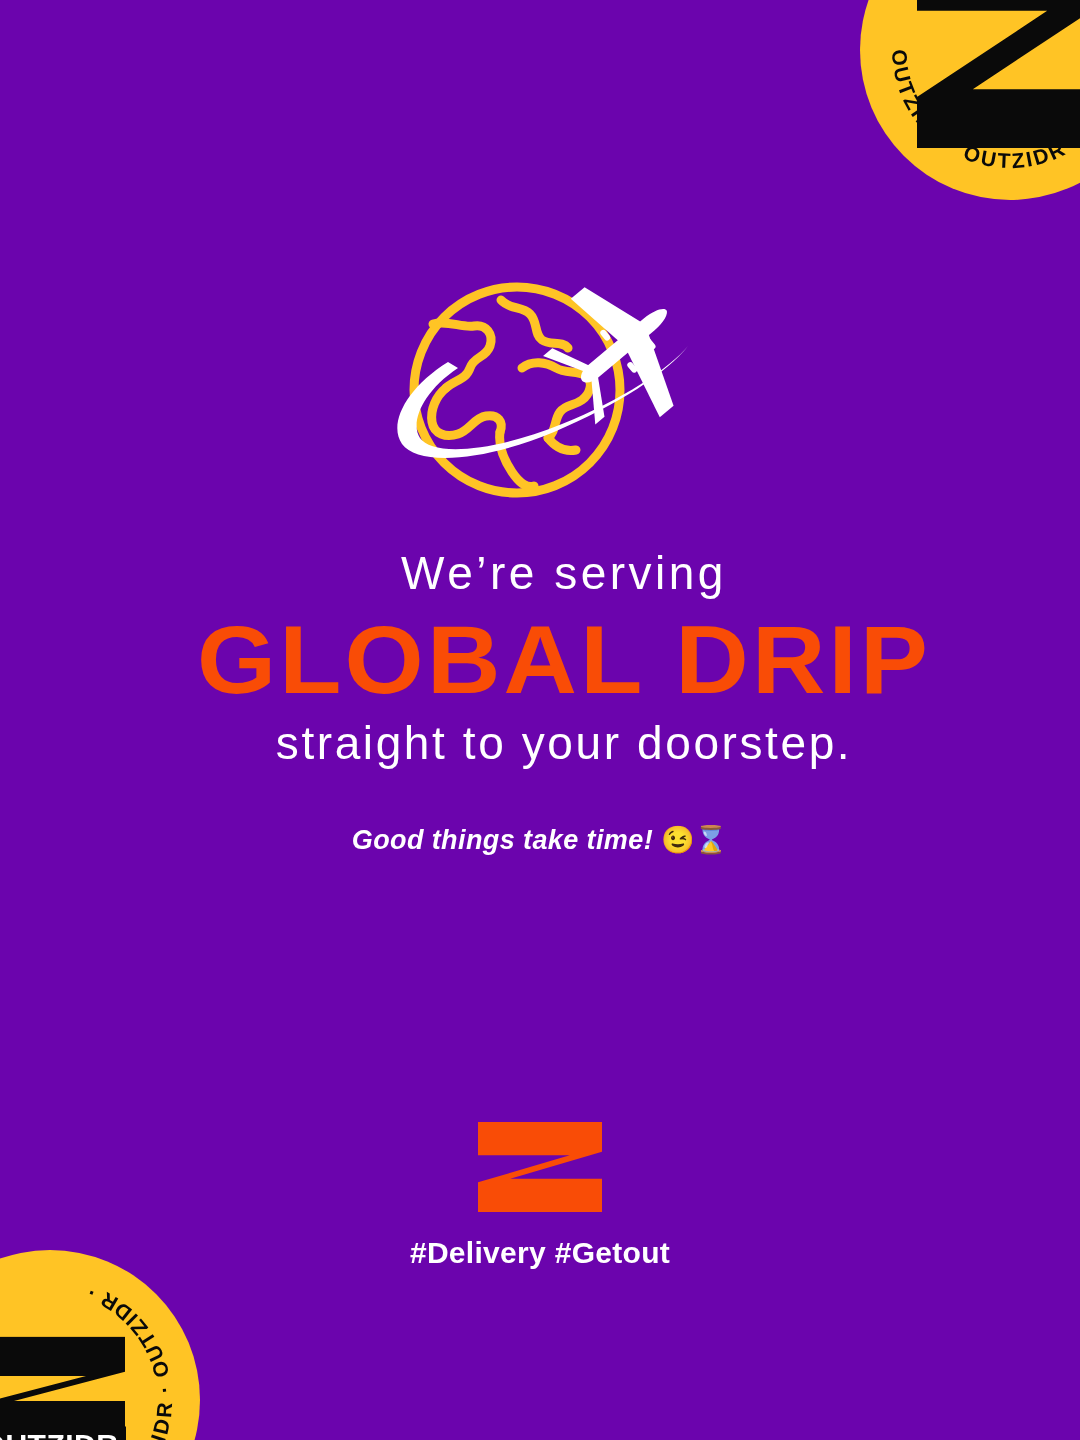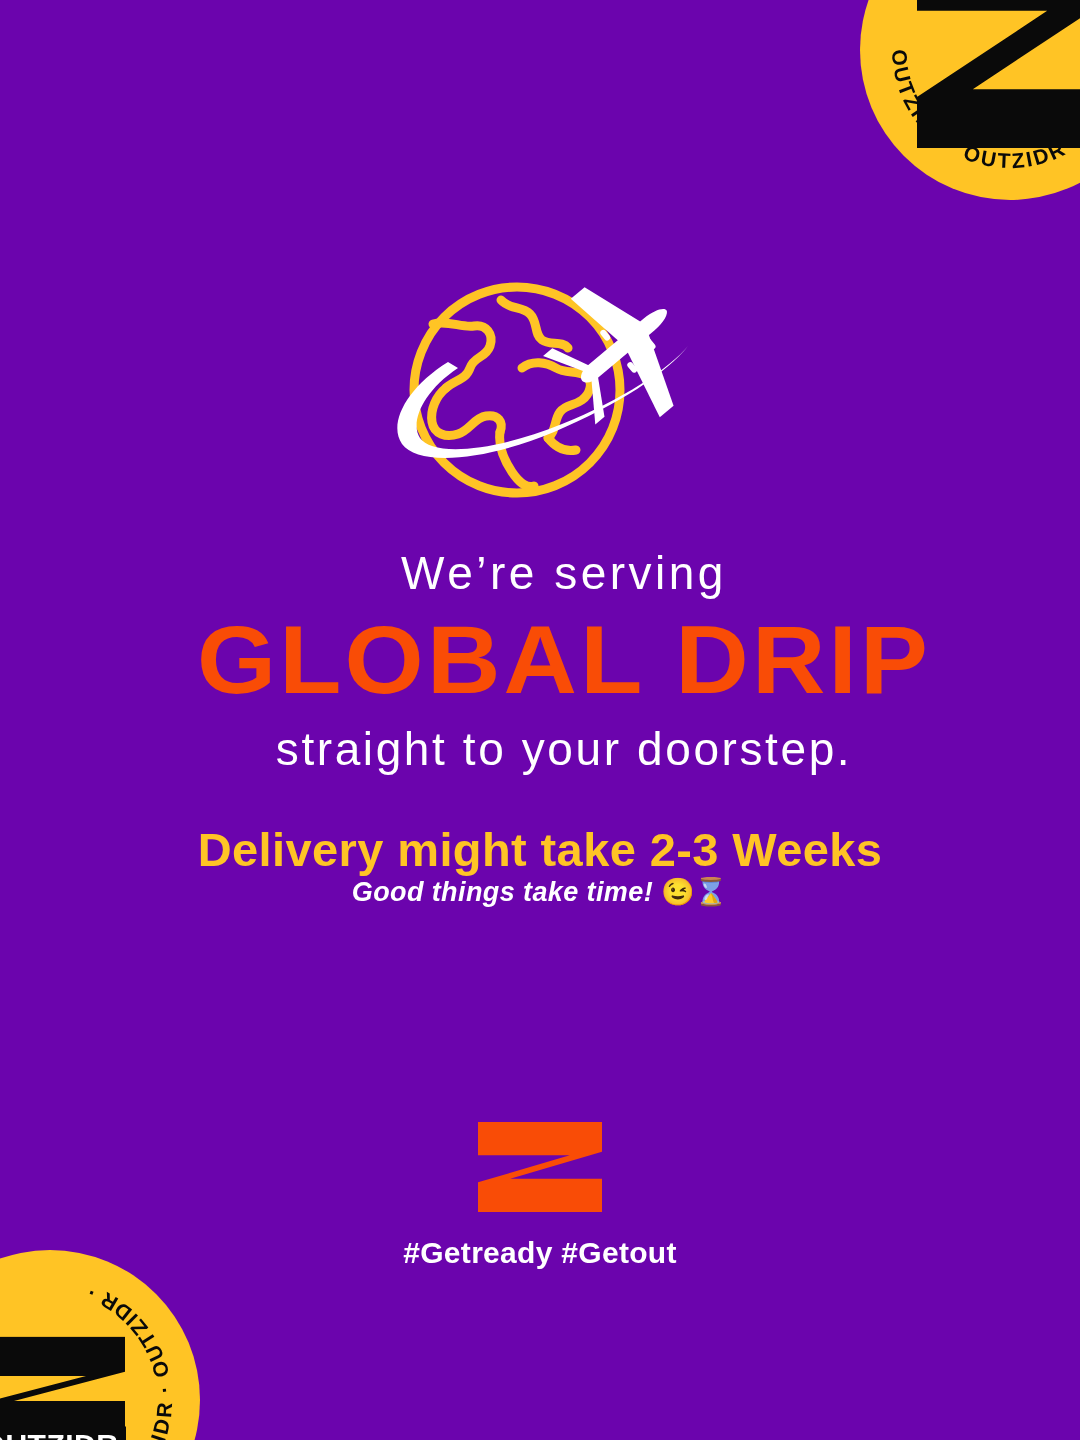--- a/index.html
+++ b/index.html
@@ -113,21 +113,21 @@
     margin-top: 4px;
     font-stretch: condensed;
     transform: scaleX(1.06);
   }
   .line-doorstep {
     color: #ffffff;
     font-size: 46px;
     font-weight: 300;
     letter-spacing: 2.6px;
     line-height: 1.2;
-    margin-top: 6px;
+    margin-top: 0;
   }
 
   
   .delivery {
     position: absolute;
     left: 0;
     right: 0;
     top: 824px;
     text-align: center;
   }
@@ -248,25 +248,24 @@
     </svg>
   </div>
 
   <div class="copy">
     <div class="line-serving">We’re serving</div>
     <div class="line-global">GLOBAL DRIP</div>
     <div class="line-doorstep">straight to your doorstep.</div>
   </div>
 
   <div class="delivery">
-    <div class="delivery-main">Delivery might take 2-3 Weeks</div>
     <div class="delivery-sub">
       <span>Good things take time!</span>
       <span class="emoji">😉⌛</span>
     </div>
   </div>
 
   <div class="footer">
     <div class="logo-z"></div>
-    <div class="hashtags">#Getready #Getout</div>
+    <div class="hashtags">#Delivery #Getout</div>
   </div>
 
 </div>
 
 </body></html>

